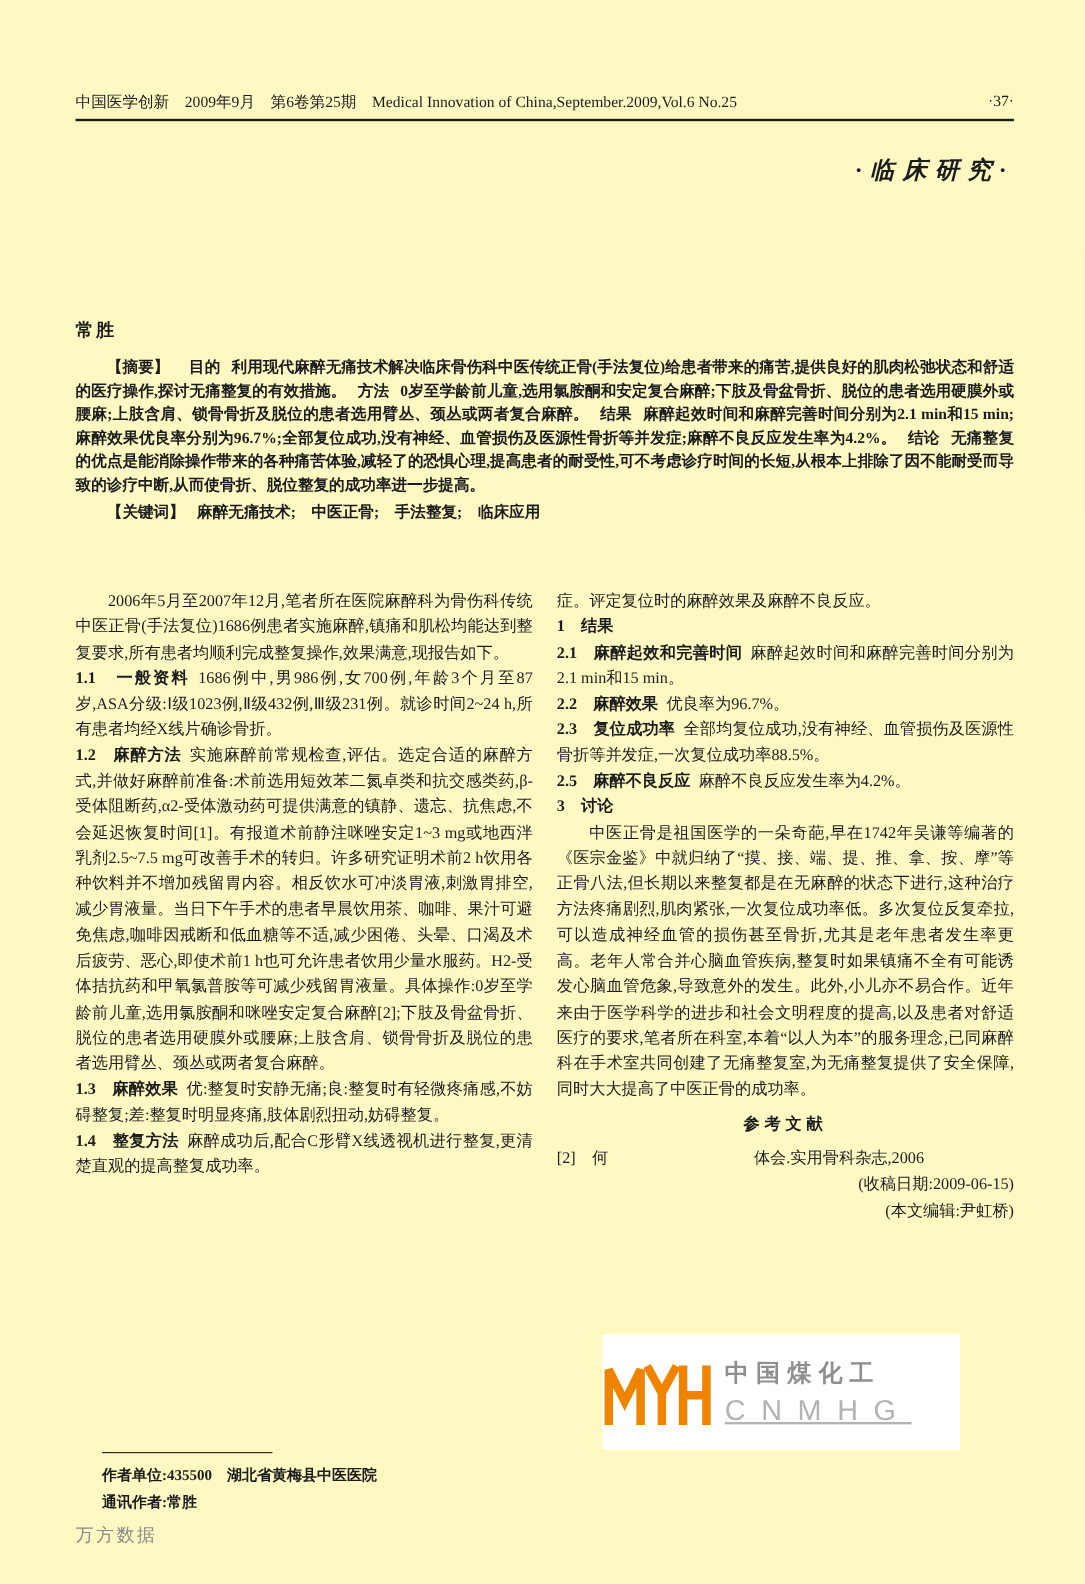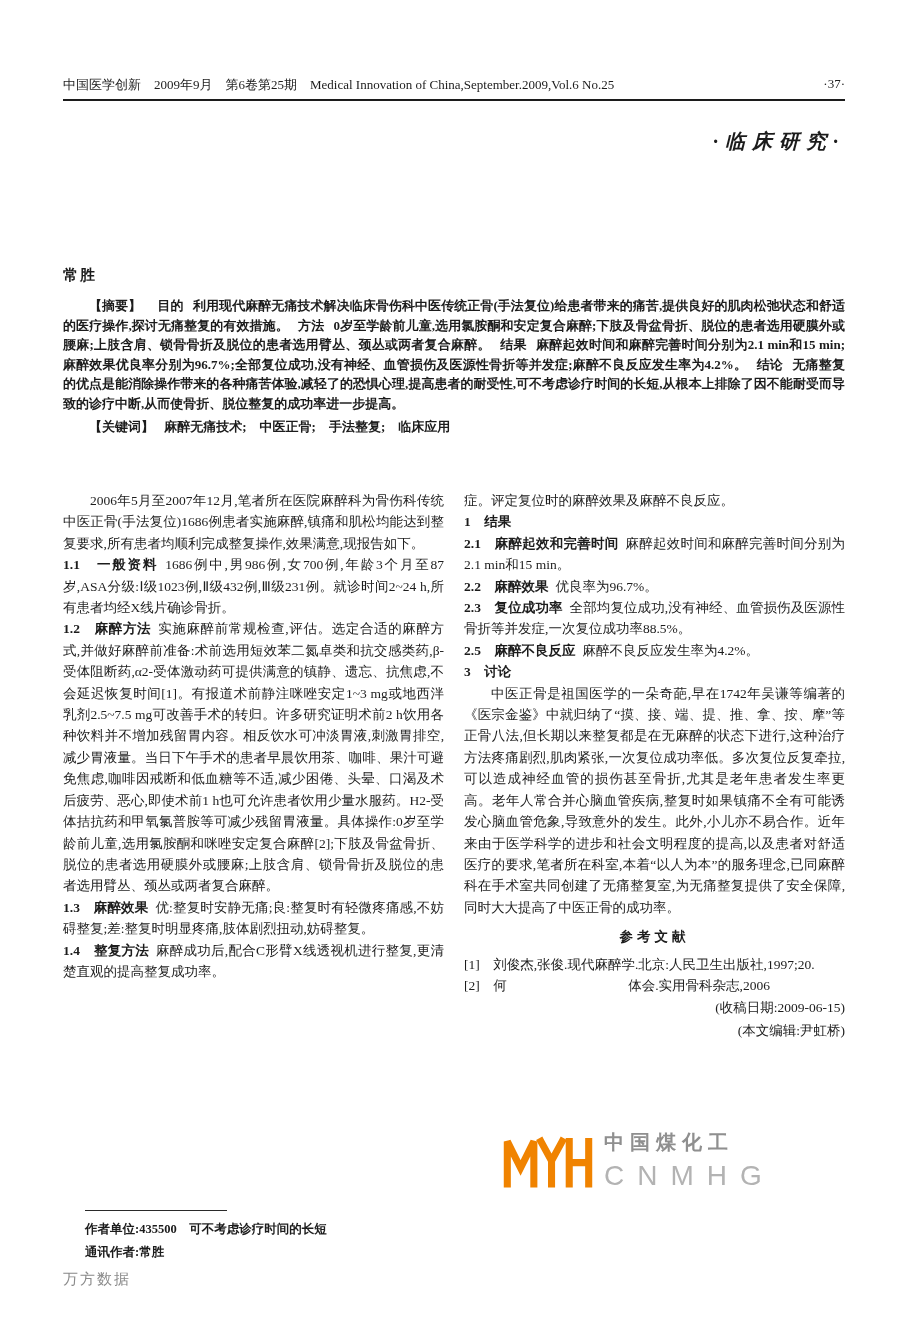--- a/index.html
+++ b/index.html
@@ -1,20 +1,20 @@
 <!DOCTYPE html>
 <html><head>
 <meta charset="utf-8">
 <style>
   * { margin:0; padding:0; box-sizing:border-box; }
   html,body { background:#e8e8e8; }
   body { font-family:"Liberation Serif", serif; }
   .page {
     position:relative; width:904px; height:1320px; margin:0 auto;
-    background:#ffffff; color:#1c1c1c; overflow:hidden;
+    background:#fef9c3; color:#1c1c1c; overflow:hidden;
   }
   .hdr { position:absolute; top:76px; left:63px; width:782px; font-size:13px; display:flex; justify-content:space-between; }
   .hdr-rule { position:absolute; top:99px; left:63px; width:782px; height:2px; background:#1c1c1c; }
   .col-label { position:absolute; top:128px; right:59px; font-size:20px; font-weight:bold; font-style:italic; letter-spacing:7px; }
   .title { position:absolute; top:188px; left:63px; font-size:31px; font-weight:600; letter-spacing:3px; }
   .author { position:absolute; top:266px; left:63px; font-size:15px; font-weight:600; letter-spacing:2px; }
   .abs-block { position:absolute; top:296px; left:63px; width:782px; }
   .abstract { font-size:13px; line-height:19.6px; font-weight:600; text-align:justify; text-indent:2em; }
   .keywords { font-size:13px; line-height:19.6px; font-weight:600; margin-top:3px; text-indent:2em; }
   .b { font-weight:700; }
@@ -26,21 +26,21 @@
   .para { margin:0; }
   .indent { text-indent:2em; }
   .bold { font-weight:700; }
   .ref-head { text-align:center; font-weight:700; margin:8px 0 6px 0; letter-spacing:4px; }
   .ref { padding-left:1.9em; text-indent:-1.9em; }
   .date-line { text-align:right; margin-top:1px; }
   .watermark { position:absolute; top:1112px; left:502px; width:298px; height:96px; background:#ffffff; z-index:5; display:flex; align-items:center; gap:10px; }
   .wm-logo { width:92px; height:72px; flex:0 0 auto; }
   .wm-text { display:flex; flex-direction:column; }
   .wm-cn { font-size:20px; color:#8f8f8f; letter-spacing:6px; font-weight:600; font-family:"Liberation Sans", sans-serif; }
-  .wm-en { font-size:28px; color:#b3b3b3; letter-spacing:13px; font-family:"Liberation Sans", sans-serif; margin-top:4px; }
+  .wm-en { font-size:24px; color:#b3b3b3; letter-spacing:13px; font-family:"Liberation Sans", sans-serif; margin-top:4px;text-decoration:underline; }
   .foot-rule { position:absolute; top:1210px; left:85px; width:142px; height:1px; background:#2a2a2a; }
   .footnote { position:absolute; top:1218px; left:85px; font-size:12.5px; line-height:23px; font-weight:600; }
   .wanfang { position:absolute; top:1270px; left:63px; font-size:15px; color:#8a8a8a; letter-spacing:2px; }
 </style>
 </head>
 <body>
 
 <div class="page">
 
   <div class="hdr">
@@ -82,39 +82,38 @@
   <div class="col right">
     <p class="para">症。评定复位时的麻醉效果及麻醉不良反应。</p>
     <p class="para bold">1　结果</p>
     <p class="para"><span class="b sp">2.1　麻醉起效和完善时间</span><span>麻醉起效时间和麻醉完善时间分别为2.1 min和15 min。</span></p>
     <p class="para"><span class="b sp">2.2　麻醉效果</span><span>优良率为96.7%。</span></p>
     <p class="para"><span class="b sp">2.3　复位成功率</span><span>全部均复位成功,没有神经、血管损伤及医源性骨折等并发症,一次复位成功率88.5%。</span></p>
     <p class="para"><span class="b sp">2.5　麻醉不良反应</span><span>麻醉不良反应发生率为4.2%。</span></p>
     <p class="para bold">3　讨论</p>
     <p class="para indent">中医正骨是祖国医学的一朵奇葩,早在1742年吴谦等编著的《医宗金鉴》中就归纳了“摸、接、端、提、推、拿、按、摩”等正骨八法,但长期以来整复都是在无麻醉的状态下进行,这种治疗方法疼痛剧烈,肌肉紧张,一次复位成功率低。多次复位反复牵拉,可以造成神经血管的损伤甚至骨折,尤其是老年患者发生率更高。老年人常合并心脑血管疾病,整复时如果镇痛不全有可能诱发心脑血管危象,导致意外的发生。此外,小儿亦不易合作。近年来由于医学科学的进步和社会文明程度的提高,以及患者对舒适医疗的要求,笔者所在科室,本着“以人为本”的服务理念,已同麻醉科在手术室共同创建了无痛整复室,为无痛整复提供了安全保障,同时大大提高了中医正骨的成功率。</p>
     <p class="ref-head">参考文献</p>
-    <p class="ref">[1]　刘俊杰,张俊.现代麻醉学.北京:人民卫生出版社,1997;20.</p>
     <p class="ref">[2]　何　　　　　　　　　体会.实用骨科杂志,2006</p>
     <p class="date-line">(收稿日期:2009-06-15)</p>
     <p class="date-line">(本文编辑:尹虹桥)</p>
   </div>
 
   <div class="watermark">
     <svg class="wm-logo" viewBox="0 0 104 70" aria-hidden="true">
       <path d="M6 62 L6 14 L21 44 L36 14 L36 62" fill="none" stroke="#f08300" stroke-width="8" stroke-linecap="square"></path>
       <path d="M44 14 L56 36 L68 14 M56 36 L56 62" fill="none" stroke="#f08300" stroke-width="8" stroke-linecap="square"></path>
       <path d="M76 14 L76 62 M76 38 L98 38 M98 14 L98 62" fill="none" stroke="#f08300" stroke-width="8" stroke-linecap="square"></path>
     </svg>
     <div class="wm-text">
       <div class="wm-cn">中国煤化工</div>
       <div class="wm-en">CNMHG</div>
     </div>
   </div>
 
   <div class="foot-rule"></div>
   <div class="footnote">
-    <div>作者单位:435500　可不考虑诊疗时间的长短</div>
+    <div>作者单位:435500　湖北省黄梅县中医医院</div>
     <div>通讯作者:常胜</div>
   </div>
 
   <div class="wanfang">万方数据</div>
 
 </div>
 
 </body></html>

